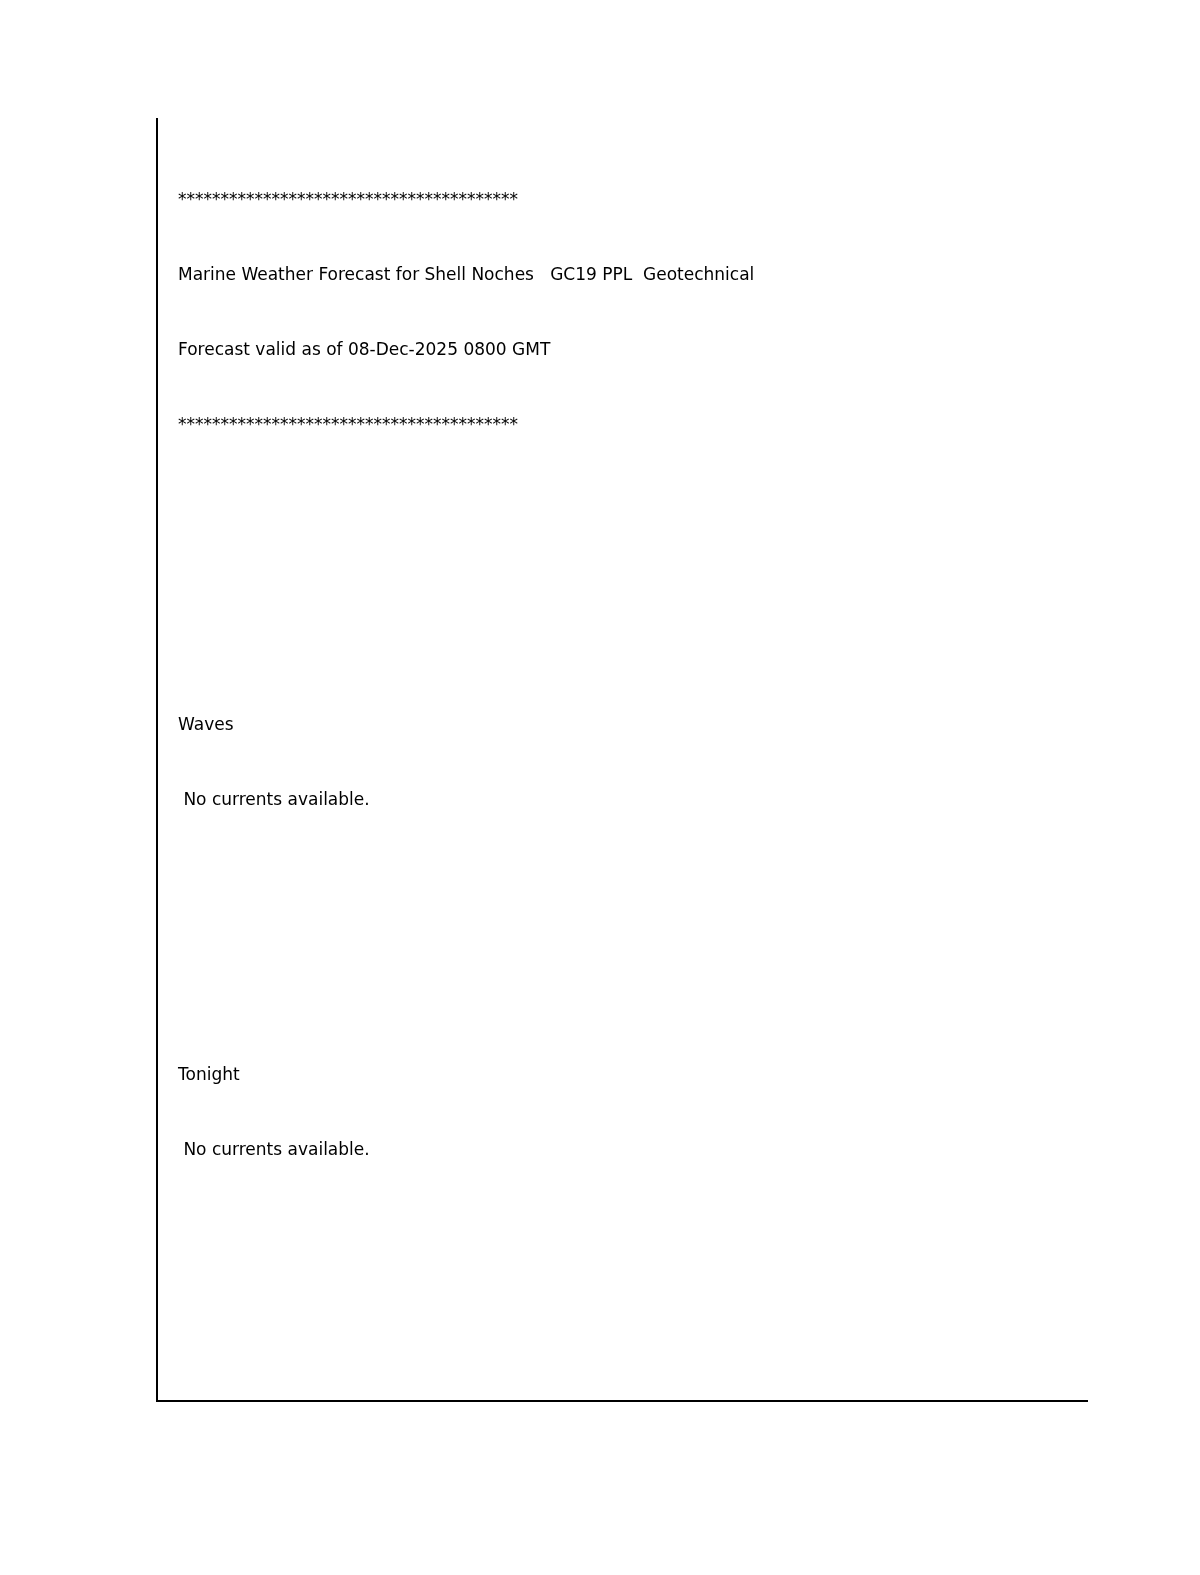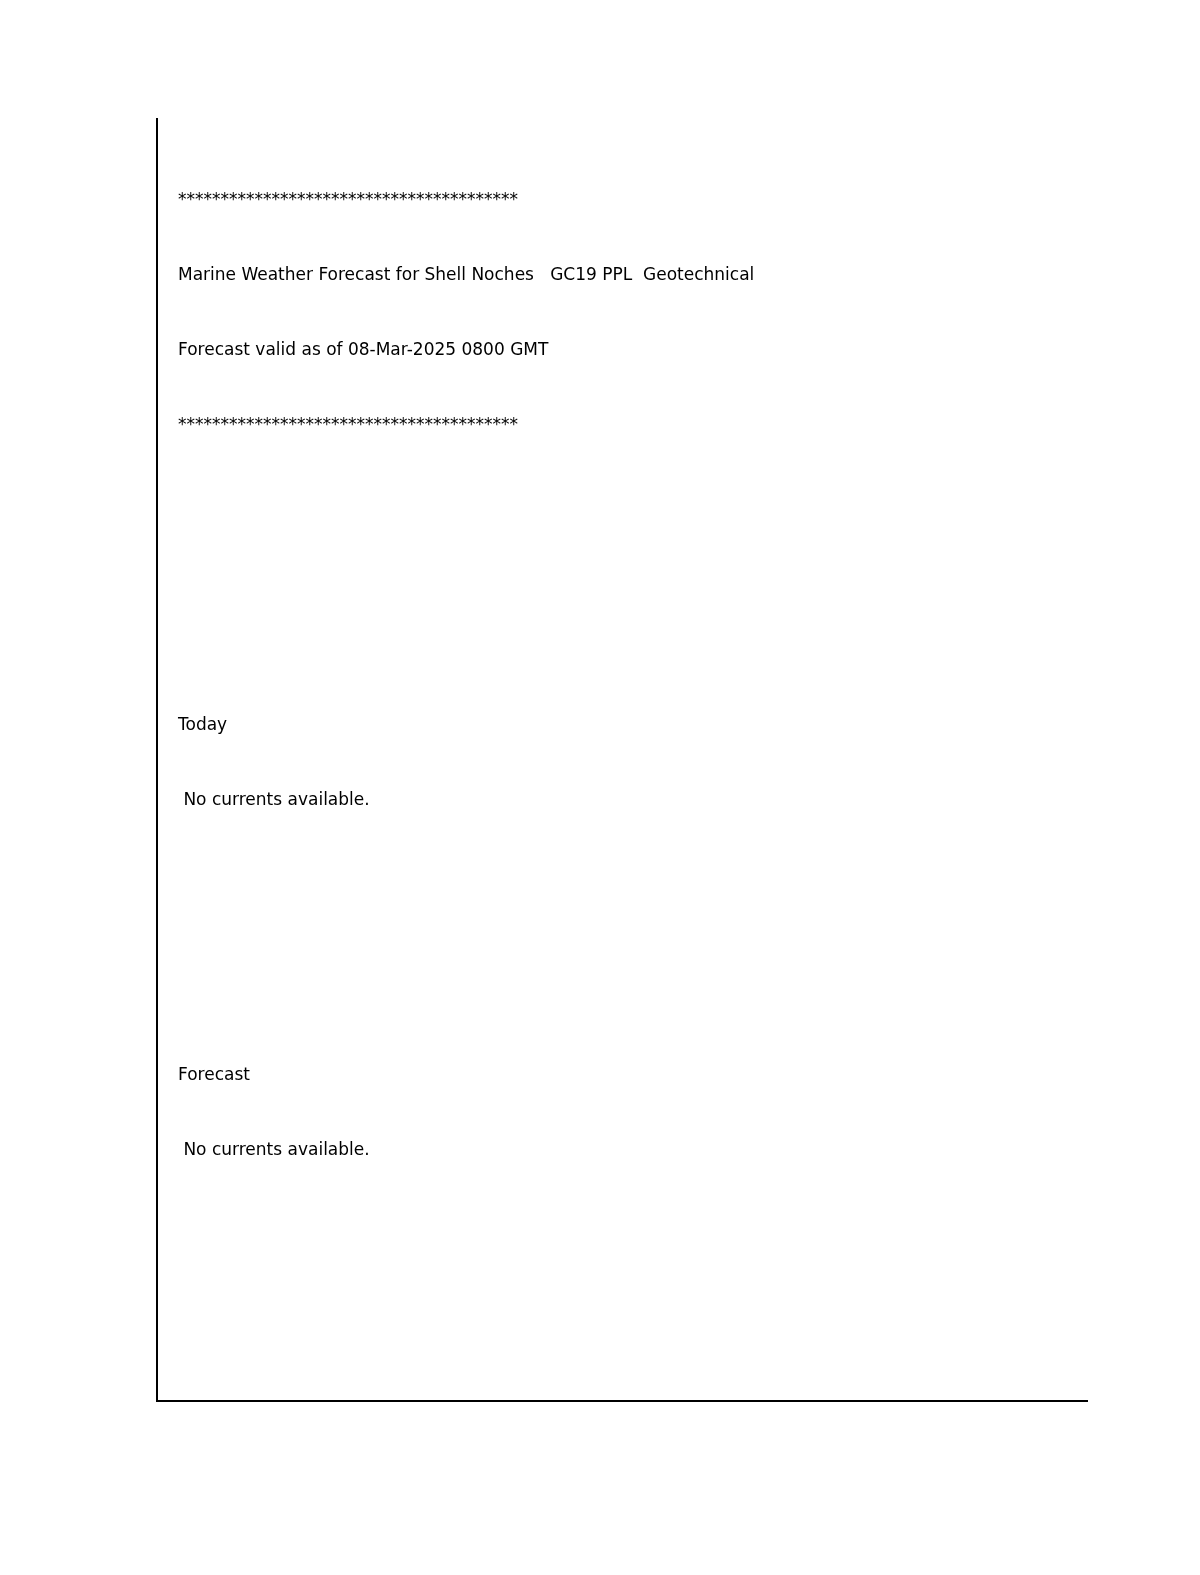--- a/index.html
+++ b/index.html
@@ -45,33 +45,33 @@
 
 <div class="page">
 
   <div class="frame-border-left"></div>
   <div class="frame-border-bottom"></div>
 
   <div class="content">
 
     <div class="line">****************************************</div>
     <div class="line">Marine Weather Forecast for Shell Noches   GC19 PPL  Geotechnical</div>
-    <div class="line">Forecast valid as of 08-Mar-2025 0800 GMT</div>
+    <div class="line">Forecast valid as of 08-Dec-2025 0800 GMT</div>
     <div class="line">****************************************</div>
     <div class="line blank"></div>
     <div class="line blank"></div>
 
     <div class="section">
-      <div class="line">Today</div>
+      <div class="line">Waves</div>
       <div class="line"> No currents available.</div>
       <div class="line blank"></div>
     </div>
 
     <div class="section">
-      <div class="line">Forecast</div>
+      <div class="line">Tonight</div>
       <div class="line"> No currents available.</div>
       
     </div>
 
     
 
     
 
     
 

